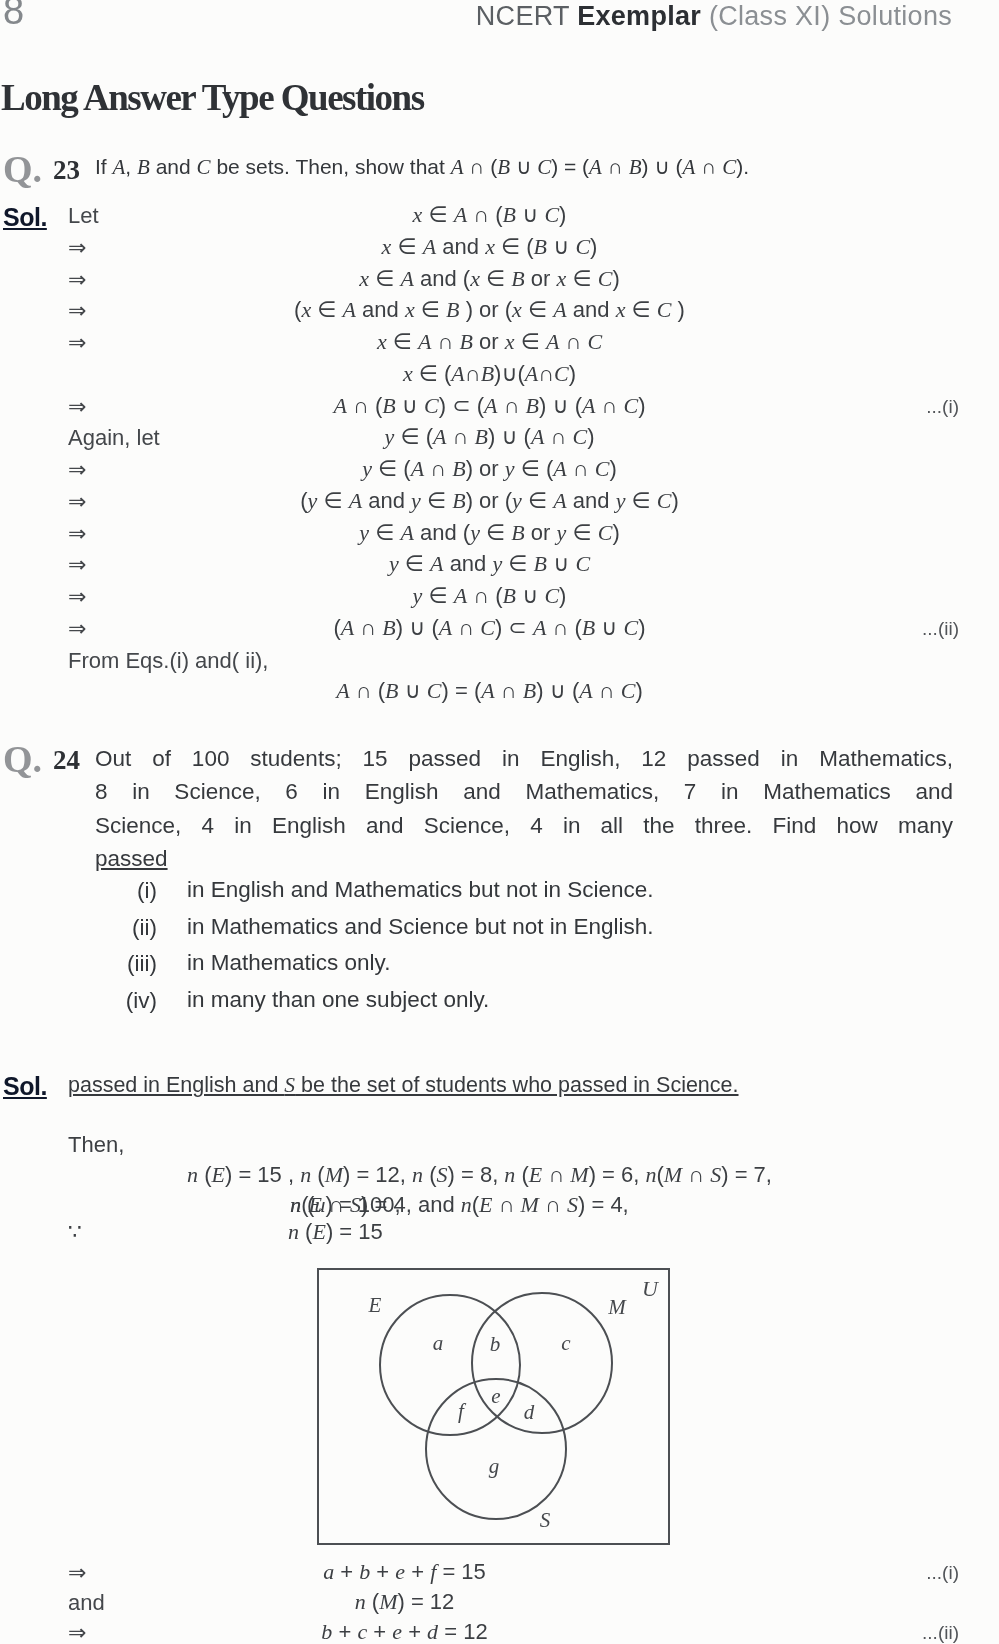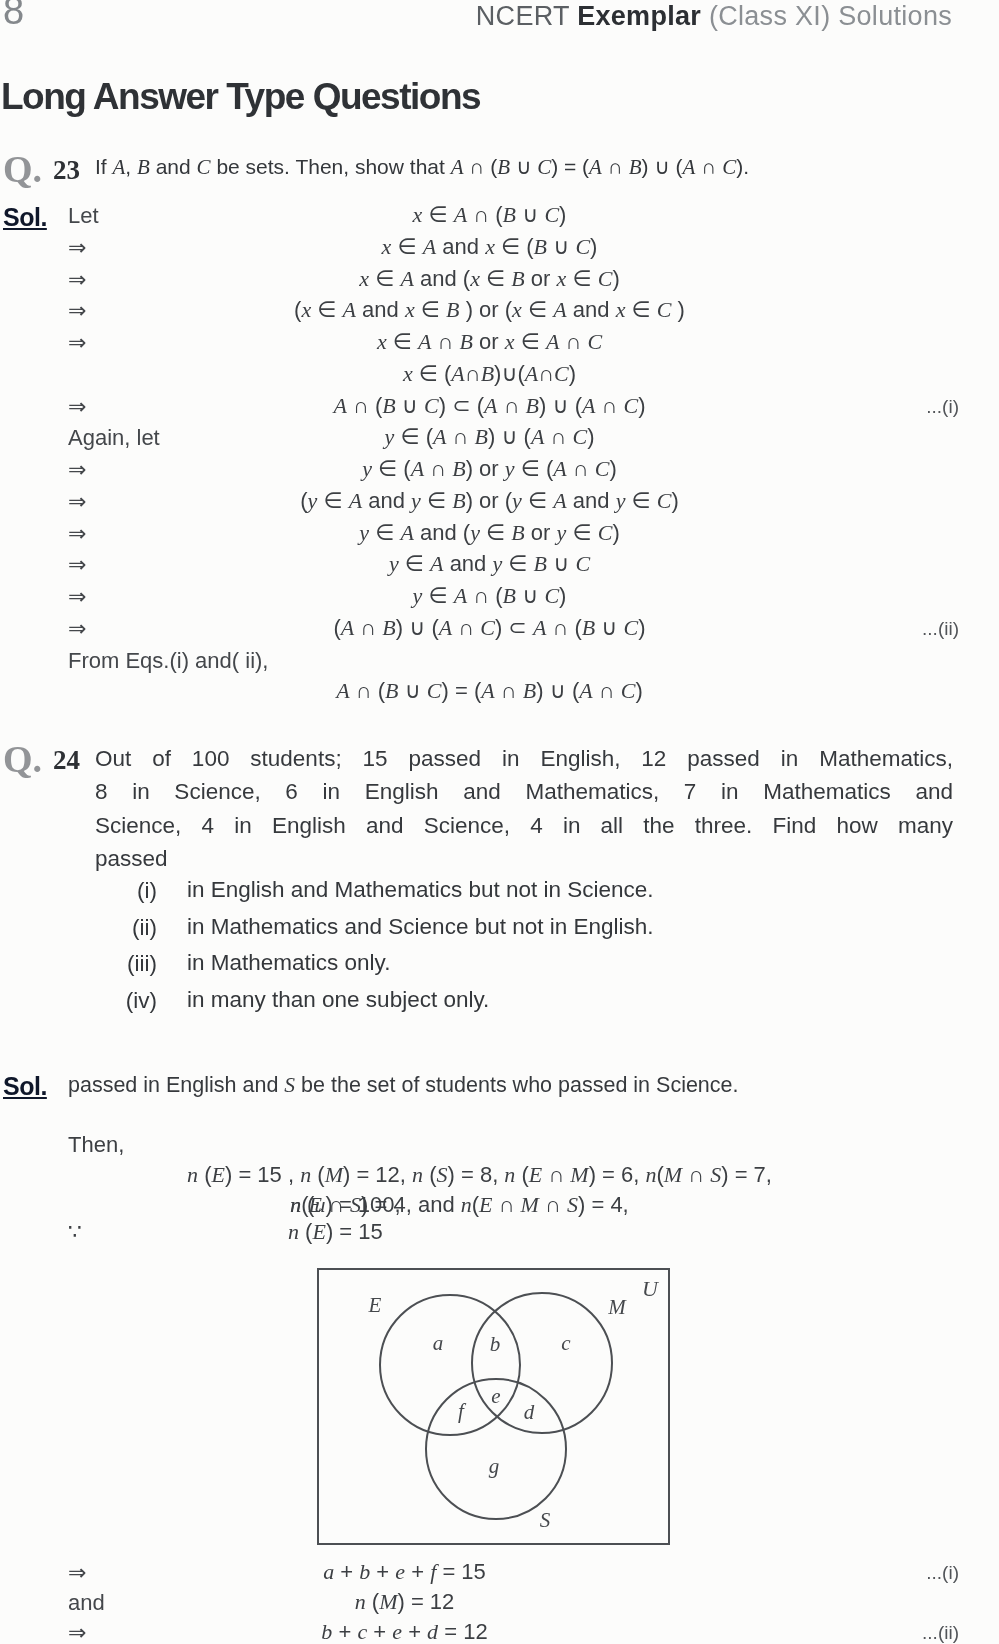--- a/index.html
+++ b/index.html
@@ -8,21 +8,21 @@
     background:#fcfcfb; overflow:hidden;
     font-family:"Liberation Sans","DejaVu Sans",sans-serif;
     color:#3c3f43;
   }
   
   .pageno{position:absolute; left:3px; top:-10px; font-size:38px; color:#84888c; font-weight:400;}
   .runhead{position:absolute; top:1px; right:47px; font-size:27px; white-space:nowrap; color:#5b5f63; letter-spacing:0.3px;}
   .runhead .bold{color:#2c2f33; font-weight:bold;}
   .runhead .light{color:#8b8f93;}
   
-  .title{position:absolute; left:1px; top:76px; font-size:37px; font-weight:bold; color:#2f3236; letter-spacing:-1.5px; white-space:nowrap;}
+  .title{position:absolute; left:1px; top:76px; font-size:37px; font-weight:bold; color:#2f3236; letter-spacing:-1.5px; white-space:nowrap;font-family:Liberation Serif, serif;}
   
   .qmark{position:absolute; font-family:"Liberation Serif","DejaVu Serif",serif; font-weight:bold; font-size:38px; color:#929497; line-height:1;}
   .qnum{position:absolute; font-family:"Liberation Serif","DejaVu Serif",serif; font-weight:bold; font-size:27px; color:#2d3034; line-height:1;}
   .sol{position:absolute; left:3px; font-weight:bold; font-size:25px; color:#0f172a; letter-spacing:-0.5px; line-height:1;text-decoration:underline;}
   .qtext{position:absolute; left:95px; font-size:21px; color:#34373b; white-space:nowrap;}
   
   .rows{position:absolute; left:0; right:0;}
   .row{position:relative; height:31.75px;}
   .row .lbl{position:absolute; left:68px; top:2px; font-size:22px; color:#44474b; white-space:nowrap;}
   .row .eq{position:absolute; left:110px; right:130px; top:1px; text-align:center; font-size:22px; white-space:nowrap;}
@@ -31,21 +31,21 @@
   .after .eq{left:60px; right:250px;}
   
   .items .row{height:36.6px;}
   .items .lbl{left:95px; width:62px; text-align:right; font-size:22.5px; color:#34373b;}
   .items .eq{left:167px; right:auto; text-align:left; font-size:22.5px; color:#34373b;margin-left:20px;}
   
   .math i, .eq i{font-family:"Liberation Serif","DejaVu Serif",serif; font-style:italic; font-weight:normal;}
   
   .par{position:absolute; font-size:22.5px; color:#36393d;}
   .par .ln{text-align:justify; text-align-last:justify; line-height:33.4px; height:33.4px;}
-  .par .ln.last{text-align:right; text-align-last:left;}
+  .par .ln.last{text-align:right; text-align-last:left;text-decoration:underline;}
   .intro .ln{line-height:27.6px; height:27.6px; font-size:21.5px;}
   .abspos{position:absolute; white-space:nowrap;}
   .ctr{text-align:center;}
   .fs22{font-size:22px;}
   
   .vennbox{position:absolute; left:317px; top:1268px; width:353px; height:277px; border:2px solid #4c4f53; box-sizing:border-box; background:#fcfcfb;}
   .vennbox svg{display:block;}
   .vennbox text{font-family:"Liberation Serif","DejaVu Serif",serif; font-style:italic; font-size:21px; fill:#45484c;}
 </style>
 </head>

